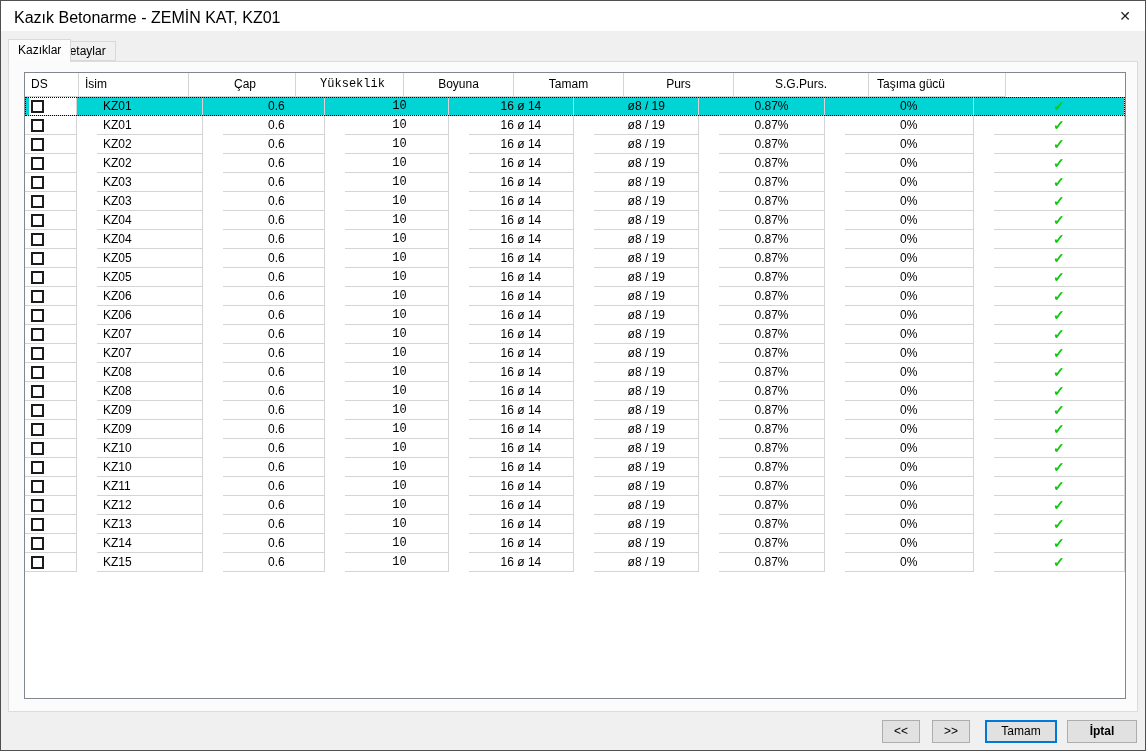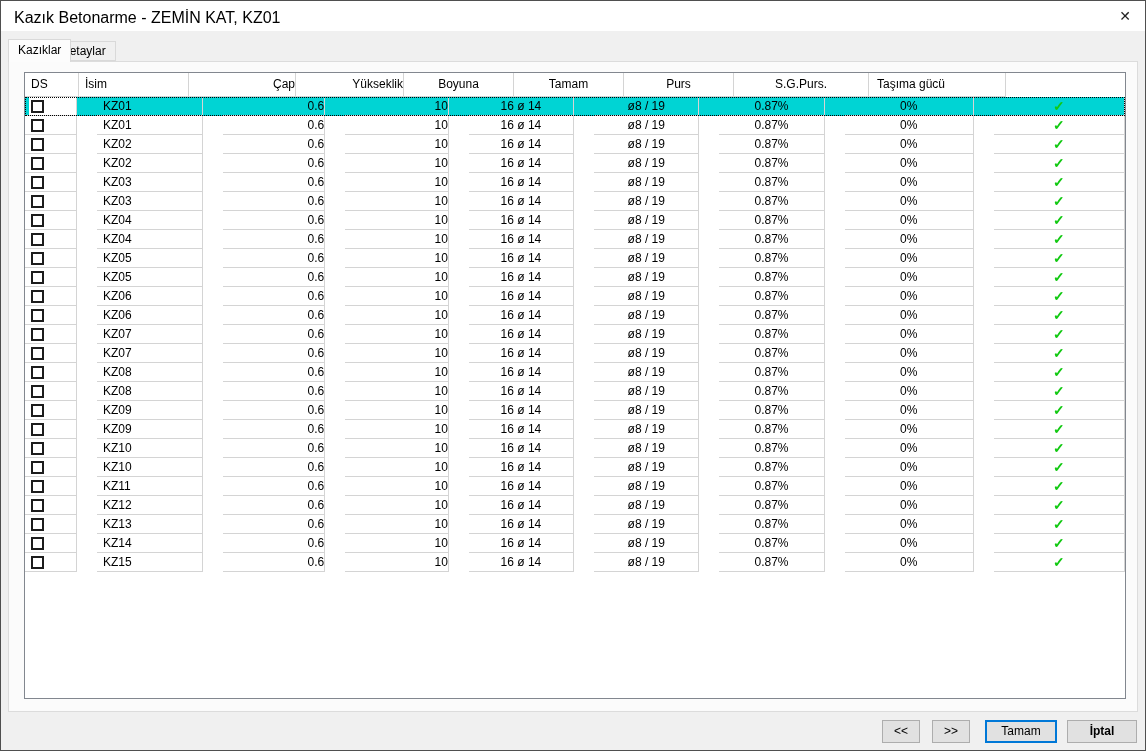--- a/index.html
+++ b/index.html
@@ -53,22 +53,22 @@
   .row  { display:flex; height:19px; background:#fff;gap:20px; }
   .cell {
     height:100%;
     border-right:1px solid #d4d4d4;
     border-bottom:1px solid #d4d4d4;
     line-height:18px; overflow:hidden; white-space:nowrap;
   }
   .hrow .cell { line-height:23px; }
   .c0 { width:54px;  display:flex; align-items:center; padding-left:6px; }
   .c1 { width:110px; padding-left:6px; text-align:left; }
-  .c2 { width:107px; padding-left:6px; text-align:right; }
-  .c3 { width:108px; padding-left:6px; text-align:right; }
+  .c2 { width:107px; padding-left:6px; text-align:center; }
+  .c3 { width:108px; padding-left:6px; text-align:center;font-family:Liberation Mono, monospace; }
   .c4 { width:110px; text-align:center; }
   .c5 { width:110px; text-align:center; }
   .c6 { width:110px; text-align:center; }
   .c7 { width:135px; text-align:center; }
   .c8 { width:137px; text-align:center; }
   .hrow .c0 { display:block; line-height:23px; }
   .hrow .c8 { text-align:left; padding-left:8px; }
   
   .row.sel { background:var(--sel,#00d4d4); outline:1px dotted #000; outline-offset:-1px; }
   .row.sel .c0 {

